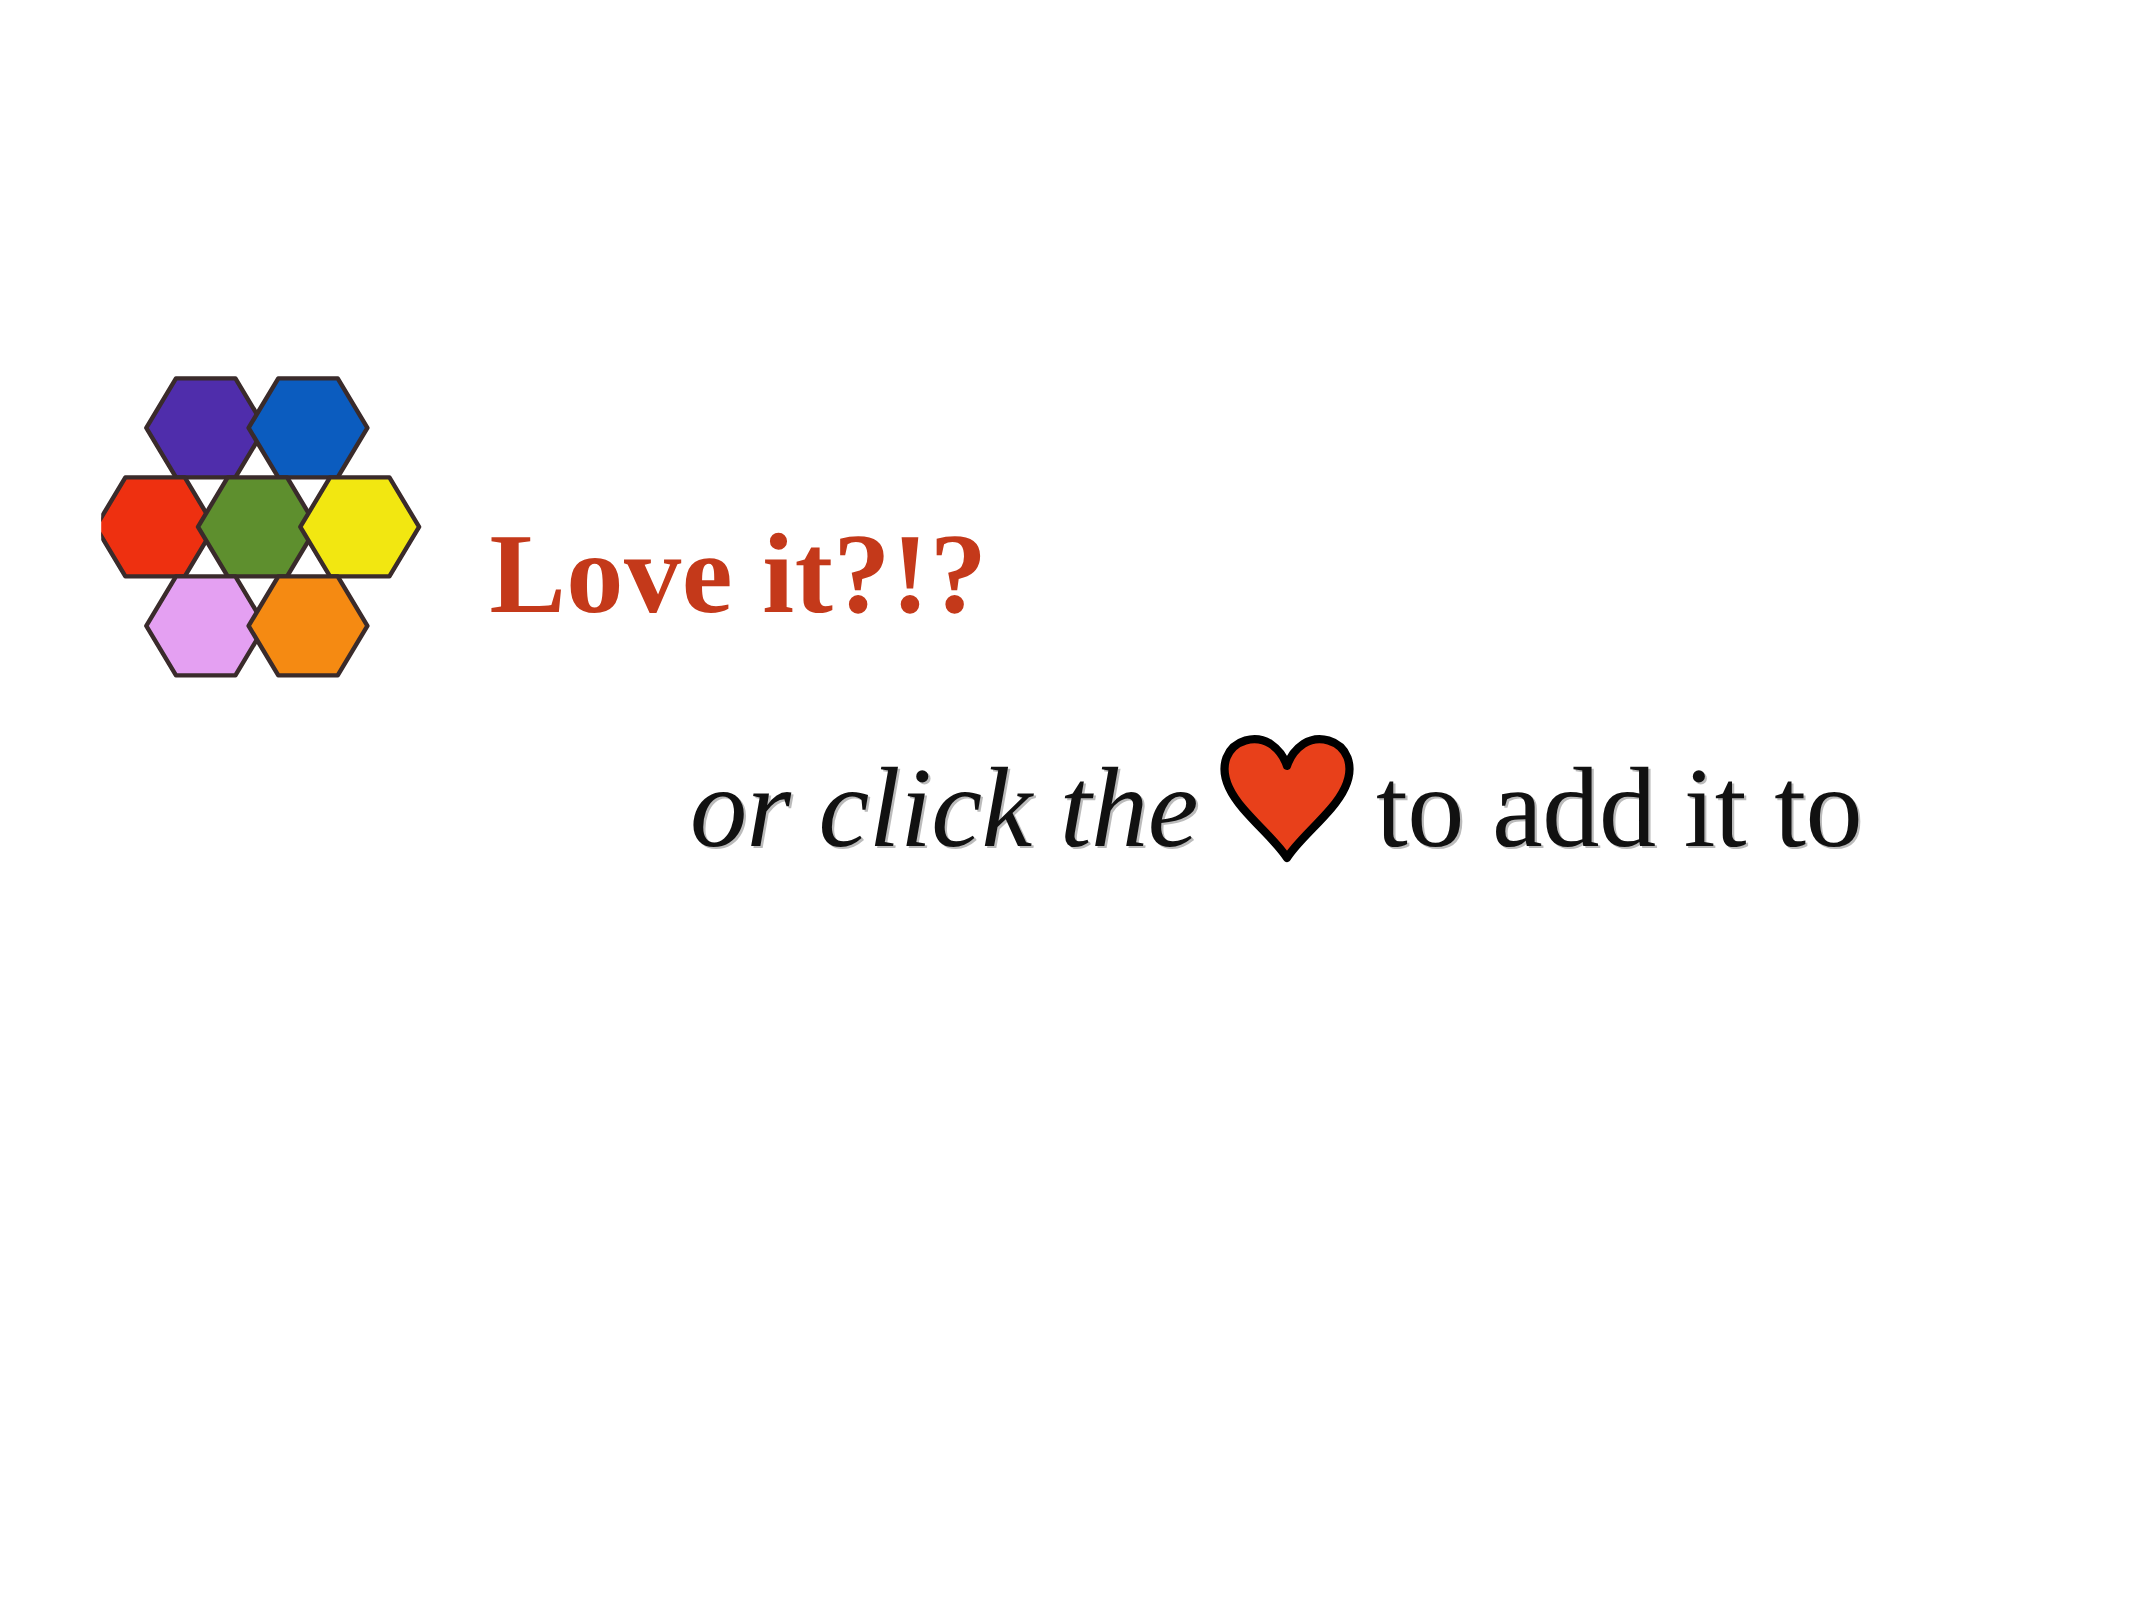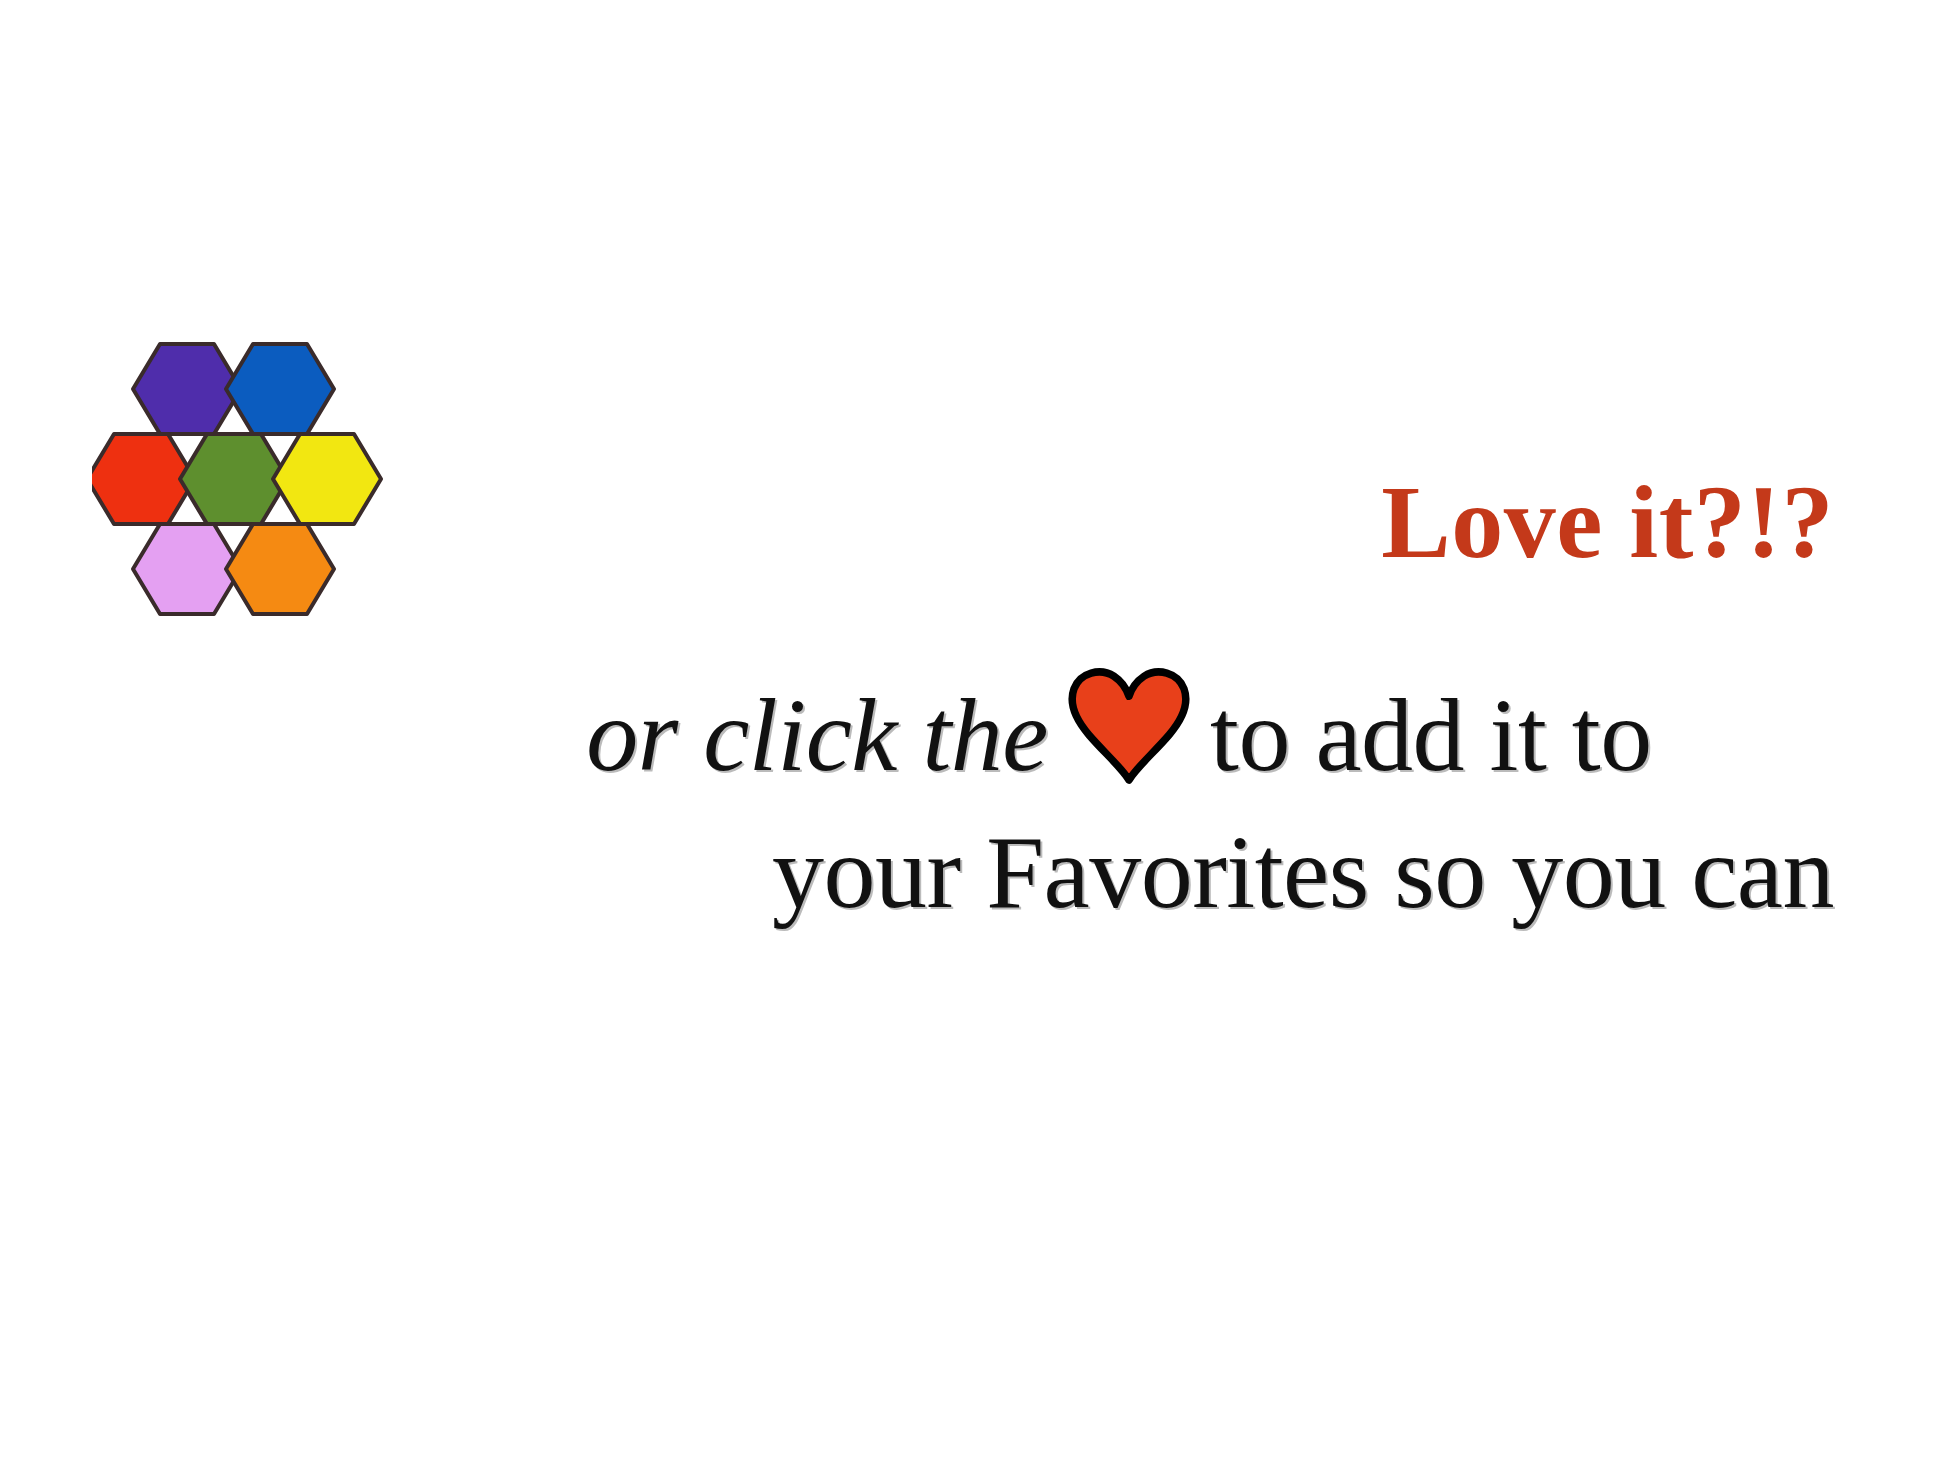--- a/index.html
+++ b/index.html
@@ -23,24 +23,24 @@
     left: 92px;
     top: 326px;
     width: 310px;
     height: 300px;
   }
   #logo svg { display: block; width: 100%; height: 100%; }
 
   
   #content {
     position: absolute;
-    left: 404px;
+    left: 445px;
     top: 470px;
     width: 1430px;
-    text-align: right;
+    text-align: left;
   }
 
   #title {
     font-family: "Liberation Serif", "DejaVu Serif", serif;
     font-weight: bold;
     font-size: 104px;
     line-height: 1.0;
     letter-spacing: 0.5px;
     color: #c4391a;
     margin: 0 0 92px 0;
@@ -122,17 +122,16 @@
                    C 44 13 48 19 50 25
                    C 52 19 56 13 62 9
                    C 73 2 89 6 94 19
                    C 98 30 94 42 82 56
                    C 70 70 56 82 50 92 Z" fill="#e8401a" stroke="#000000" stroke-width="6" stroke-linejoin="round"></path>
         </svg>
       </span>
       <span class="seg-post">to add it to</span>
     </span>
 
-    <span class="bline">your Favorites so you can</span>
 
 
   </div>
 </div>
 
 </body></html>

